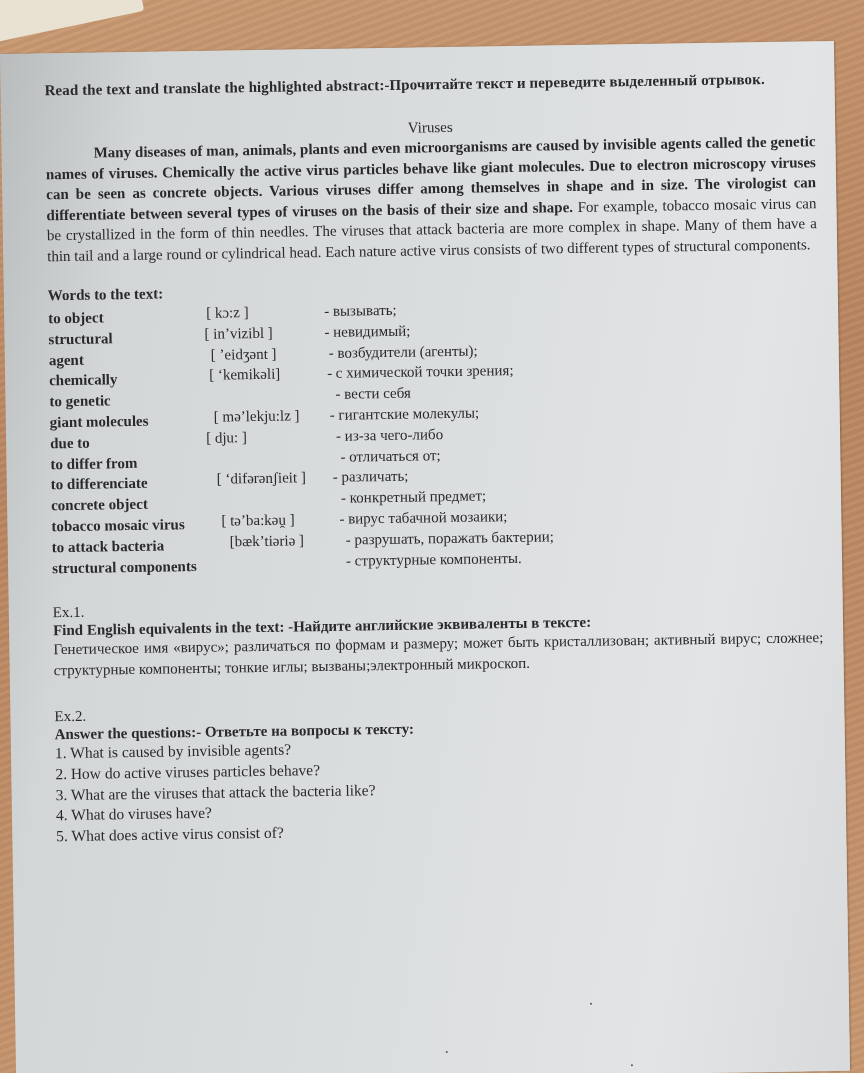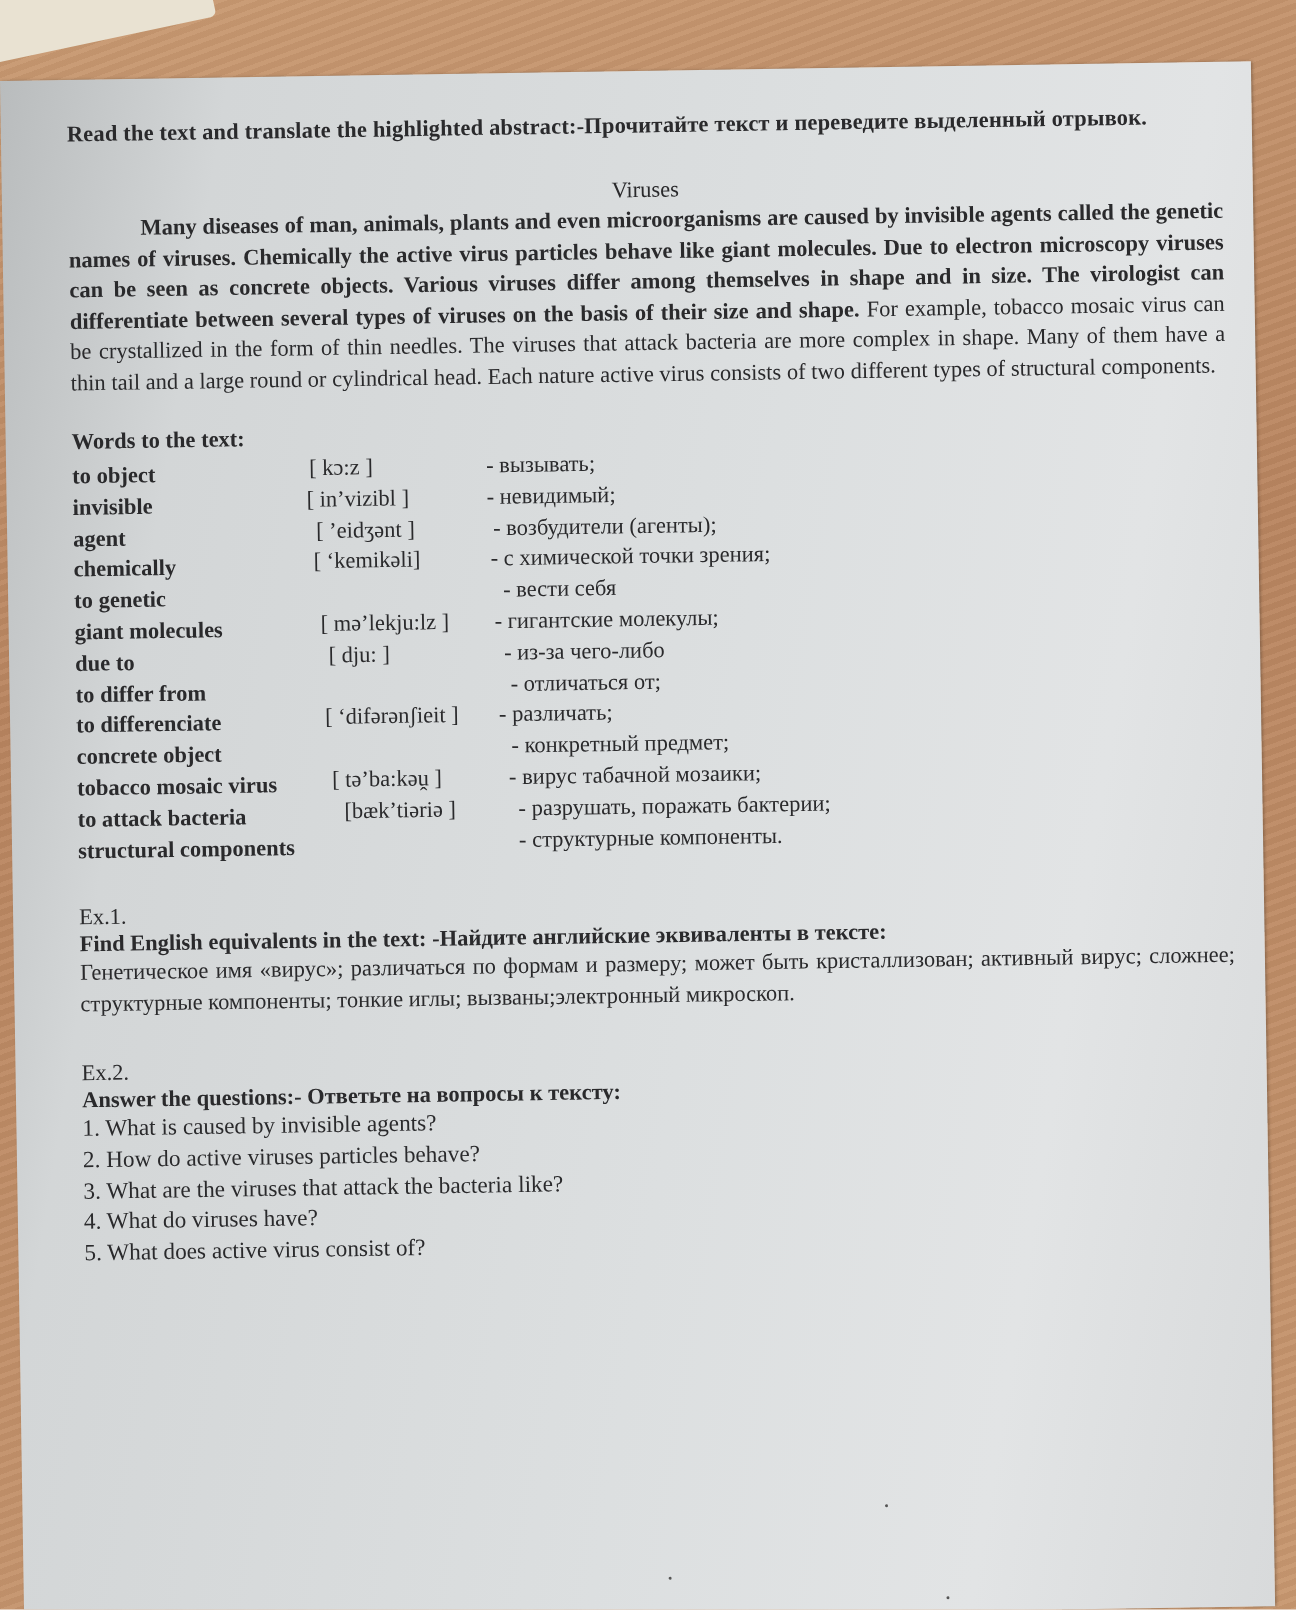--- a/index.html
+++ b/index.html
@@ -64,21 +64,21 @@
 
     <div class="words-heading">Words to the text:</div>
 
     <div class="vocab">
       <div class="vrow">
           <span class="vterm">to object</span>
           <span class="vtrans" style="left:158px">[ kɔ:z ]</span>
           <span class="vmean" style="left:276px">- вызывать;</span>
         </div>
       <div class="vrow">
-          <span class="vterm">invisible</span>
+          <span class="vterm">structural</span>
           <span class="vtrans" style="left:156px">[ in’vizibl ]</span>
           <span class="vmean" style="left:276px">- невидимый;</span>
         </div>
       <div class="vrow">
           <span class="vterm">agent</span>
           <span class="vtrans" style="left:162px">[ ’eidʒənt ]</span>
           <span class="vmean" style="left:280px">- возбудители (агенты);</span>
         </div>
       <div class="vrow">
           <span class="vterm">chemically</span>
@@ -90,21 +90,21 @@
           <span class="vtrans" style="left:160px"></span>
           <span class="vmean" style="left:286px">- вести себя</span>
         </div>
       <div class="vrow">
           <span class="vterm">giant molecules</span>
           <span class="vtrans" style="left:164px">[ mə’lekju:lz ]</span>
           <span class="vmean" style="left:280px">- гигантские молекулы;</span>
         </div>
       <div class="vrow">
           <span class="vterm">due to</span>
-          <span class="vtrans" style="left:169px">[ dju: ]</span>
+          <span class="vtrans" style="left:156px">[ dju: ]</span>
           <span class="vmean" style="left:286px">-  из-за чего-либо</span>
         </div>
       <div class="vrow">
           <span class="vterm">to differ from</span>
           <span class="vtrans" style="left:162px"></span>
           <span class="vmean" style="left:290px">- отличаться от;</span>
         </div>
       <div class="vrow">
           <span class="vterm">to differenciate</span>
           <span class="vtrans" style="left:166px">[ ‘difərənʃieit ]</span>

